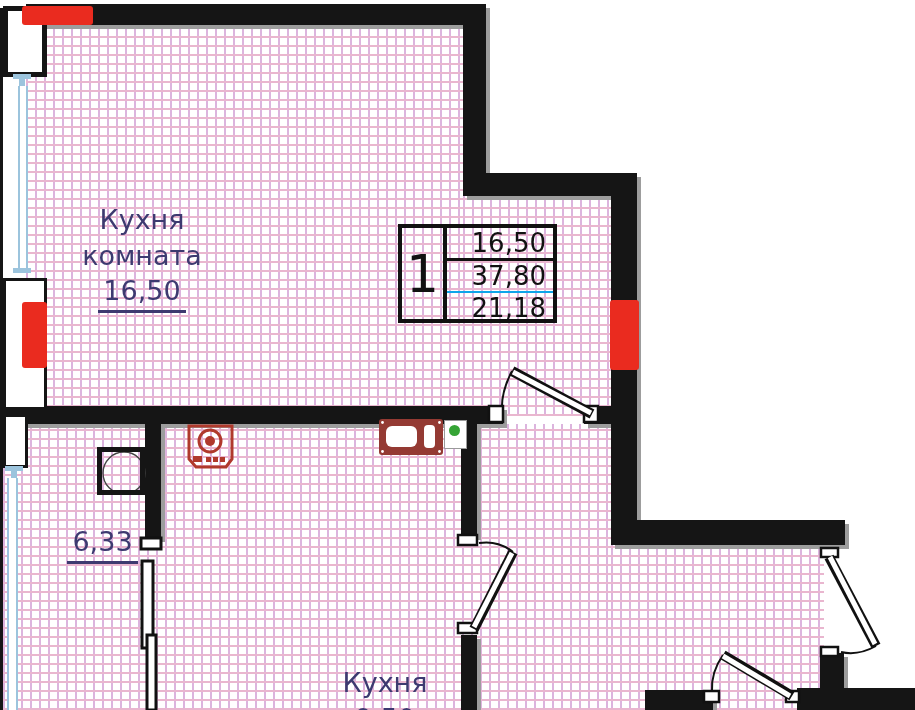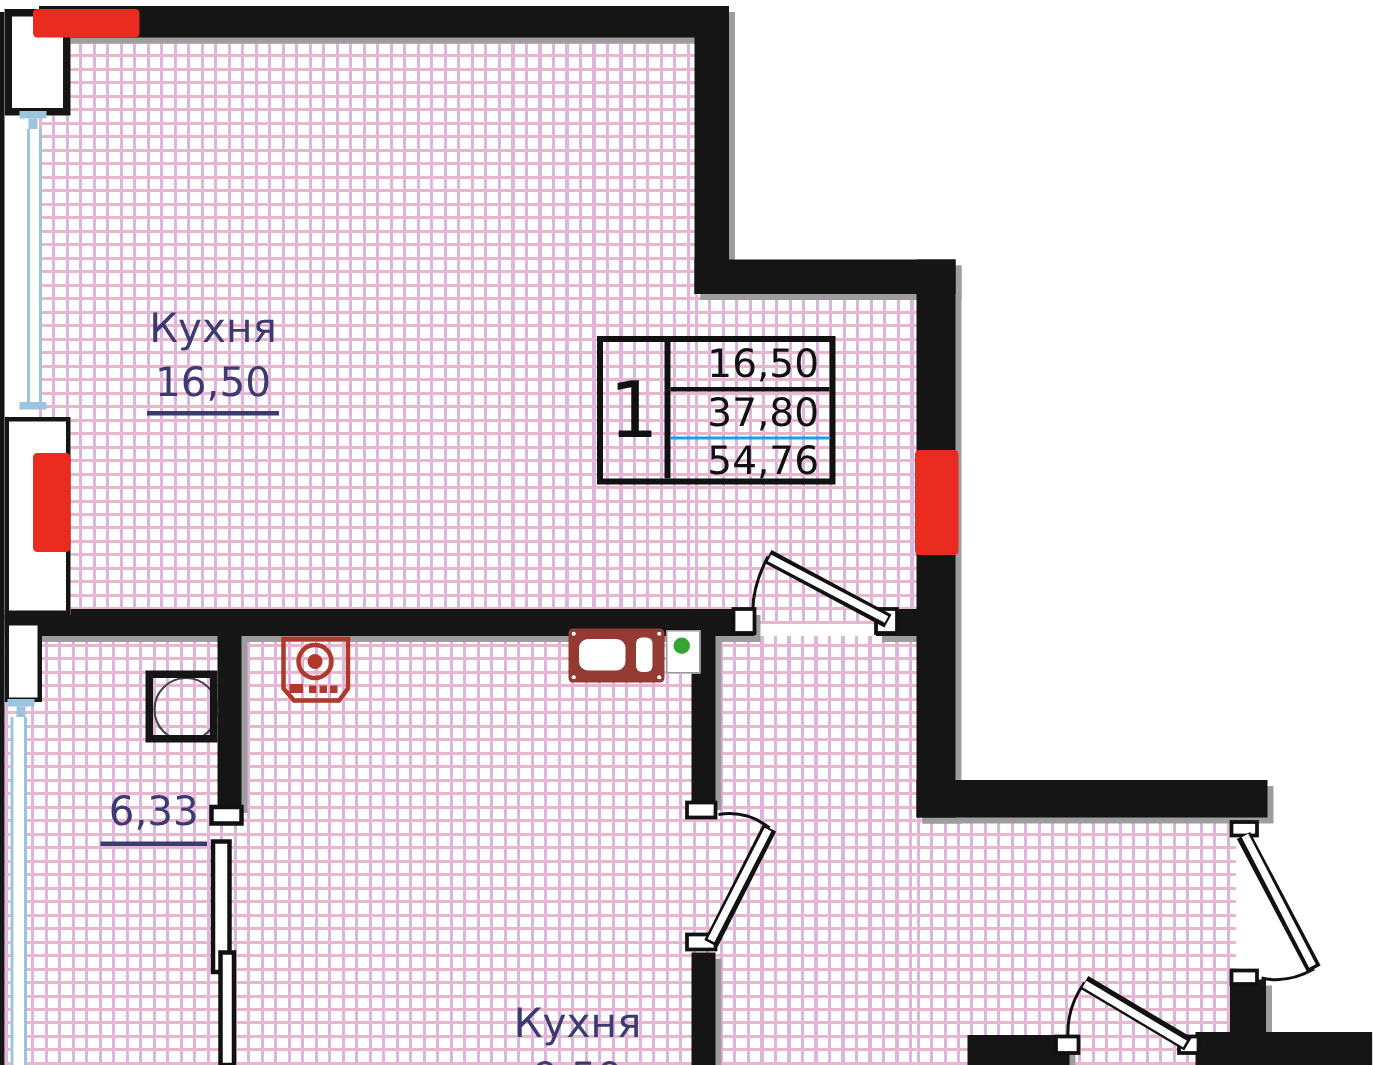--- a/index.html
+++ b/index.html
@@ -152,26 +152,27 @@
       <i></i>
     </div>
 
   <div class="shower"></div>
 
   <div id="info">
     <div class="cell1">1</div>
     <div class="colvals">
       <div>16,50</div>
       <div>37,80</div>
-      <div>54,76</div>
+      <div>21,18</div>
     </div>
   </div>
 
   <div class="lbl" style="left:62px;top:202px;width:160px;">
     <div>Кухня</div>
+    <div>комната</div>
     <div><span class="u">16,50</span></div>
   </div>
 
   <div class="lbl" style="left:55px;top:524px;width:95px;">
     <span class="u">6,33</span>
   </div>
 
 
   <div class="lbl" style="left:315px;top:665px;width:140px;">
     <div>Кухня</div>

